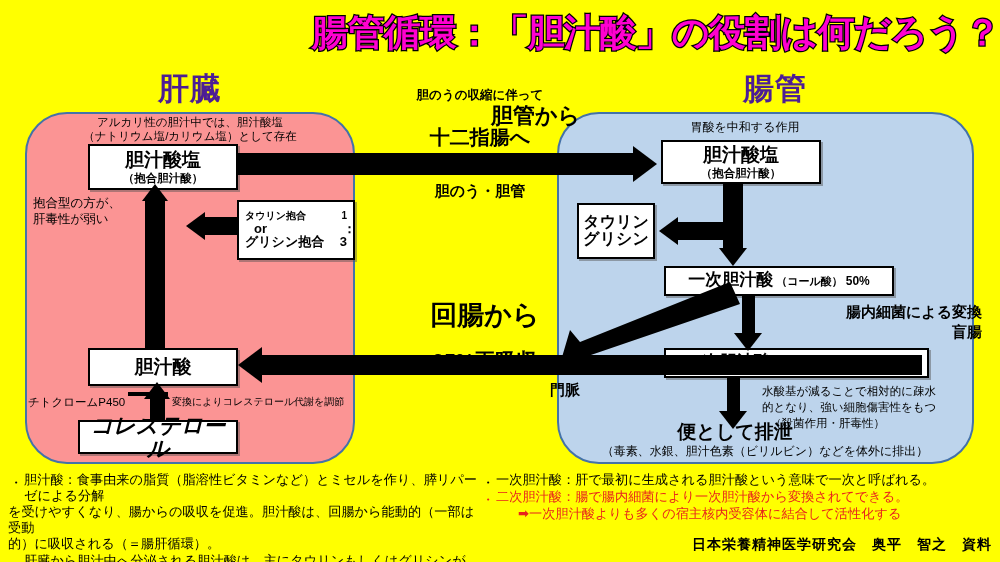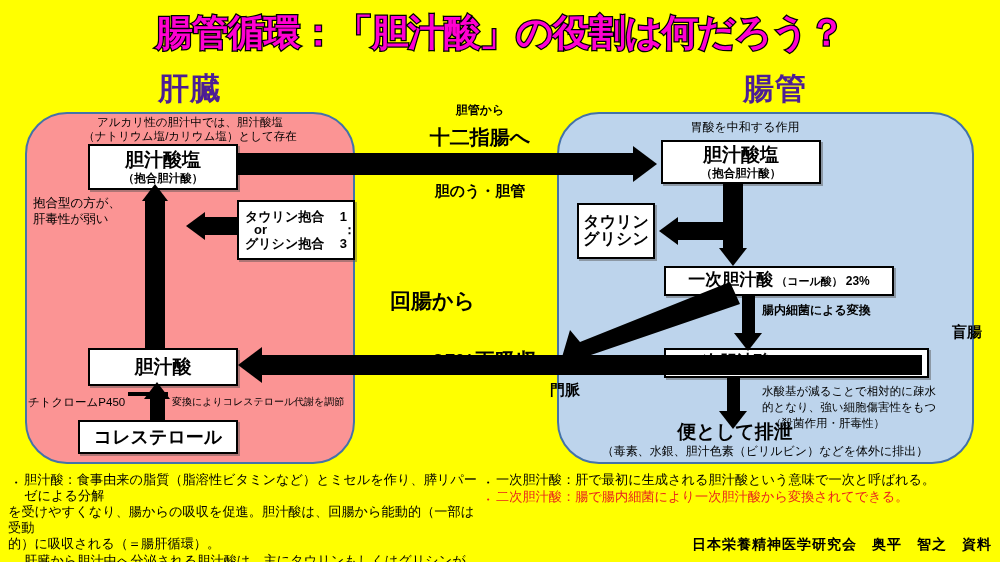--- a/index.html
+++ b/index.html
@@ -7,21 +7,21 @@
     width:1000px;height:562px;overflow:hidden;
     background:#FFFF00;
     font-family:"Liberation Sans","DejaVu Sans",sans-serif;
     position:relative;
   }
   #stage{position:absolute;left:0;top:0;width:1000px;height:562px;}
   .abs{position:absolute;box-sizing:border-box;}
 
   
   #title{
-    left:0;top:8px;width:1000px;text-align:center;
+    left:0;top:8px;width:1000px;text-align:right;
     font-size:37px;font-weight:bold;letter-spacing:-1px;
     color:#FF00D0;
     -webkit-text-stroke:2.5px #000;
     paint-order:stroke fill;
     white-space:nowrap;
   }
 
   
   .organ-head{
     font-size:31px;font-weight:bold;color:#4c1d95;text-align:center;
@@ -86,84 +86,85 @@
 <div id="stage">
 
   <div class="abs" id="title">腸管循環：「胆汁酸」の役割は何だろう？</div>
 
   <div class="abs organ-head" style="left:95px;top:68px;width:190px;">肝臓</div>
   <div class="abs organ-head" style="left:680px;top:68px;width:190px;">腸管</div>
 
   <div class="abs" id="liver-panel"></div>
   <div class="abs" id="gut-panel"></div>
 
-  <div class="abs cap cap-b" style="left:380px;top:103px;width:200px;text-align:center;font-size:12px;">胆管から</div>
+  <div class="abs cap cap-b" style="left:380px;top:88px;width:200px;text-align:center;font-size:12.5px;">胆のうの収縮に伴って</div>
+  <div class="abs cap cap-b" style="left:380px;top:103px;width:200px;text-align:right;font-size:22px;">胆管から</div>
   <div class="abs cap cap-b" style="left:380px;top:126px;width:200px;text-align:center;font-size:20px;">十二指腸へ</div>
   <div class="abs cap cap-b" style="left:380px;top:182px;width:200px;text-align:center;font-size:15px;">胆のう・胆管</div>
 
-  <div class="abs cap cap-b" style="left:390px;top:289px;width:190px;font-size:21px;">回腸から</div>
+  <div class="abs cap cap-b" style="left:390px;top:300px;width:190px;text-align:center;font-size:27px;">回腸から</div>
   <div class="abs cap cap-b" style="left:390px;top:325px;width:190px;text-align:center;font-size:21px;margin-top:24px;">95%再吸収</div>
   <div class="abs cap cap-b" style="left:390px;top:375px;width:190px;text-align:right;font-size:15px;margin-top:6px;">門脈</div>
 
   <div class="abs cap" style="left:40px;top:116px;width:300px;text-align:center;font-size:11.5px;">アルカリ性の胆汁中では、胆汁酸塩</div>
   <div class="abs cap" style="left:40px;top:130px;width:300px;text-align:center;font-size:11.5px;">（ナトリウム塩/カリウム塩）として存在</div>
 
   <div class="abs node" style="left:88px;top:144px;width:150px;height:46px;">
     <span class="ttl" style="font-size:19px;">胆汁酸塩</span>
     <span class="sub" style="font-size:11.5px;margin-top:2px;">（抱合胆汁酸）</span>
   </div>
 
   <div class="abs cap" style="left:33px;top:196px;width:110px;font-size:12.5px;">抱合型の方が、</div>
   <div class="abs cap" style="left:33px;top:212px;width:110px;font-size:12.5px;">肝毒性が弱い</div>
 
   <div class="abs node" style="left:237px;top:200px;width:118px;height:60px;justify-content:center;padding:2px 6px;">
-    <div style="display:flex;width:100%;justify-content:space-between;font-size:13px;font-weight:bold;gap:11px;">
+    <div style="display:flex;width:100%;justify-content:space-between;font-size:10px;font-weight:bold;gap:11px;">
       <span>タウリン抱合</span>
       <span>1</span>
     </div>
     <div style="display:flex;width:100%;justify-content:space-between;font-size:13px;font-weight:bold;padding-left:18px;">
       <span>or</span>
       <span>：</span>
     </div>
     <div style="display:flex;width:100%;justify-content:space-between;font-size:13px;font-weight:bold;">
       <span>グリシン抱合</span>
       <span>3</span>
     </div>
   </div>
 
   <div class="abs node" style="left:88px;top:348px;width:150px;height:38px;">
     <span class="ttl" style="font-size:19px;">胆汁酸</span>
   </div>
 
   <div class="abs node" style="left:78px;top:420px;width:160px;height:34px;">
-    <span class="ttl" style="font-size:18px;">コレステロール</span>
+    <span class="ttl" style="font-size:22px;font-style:italic;">コレステロール</span>
   </div>
 
   <div class="abs cap" style="left:28px;top:396px;width:110px;font-size:11.5px;">チトクロームP450</div>
   <div class="abs cap" style="left:172px;top:396px;width:230px;font-size:10px;">変換によりコレステロール代謝を調節</div>
 
   <div class="abs cap" style="left:600px;top:120px;width:290px;text-align:center;font-size:12px;">胃酸を中和する作用</div>
 
   <div class="abs node" style="left:661px;top:140px;width:160px;height:44px;">
     <span class="ttl" style="font-size:19px;">胆汁酸塩</span>
     <span class="sub" style="font-size:11.5px;margin-top:2px;">（抱合胆汁酸）</span>
   </div>
 
   <div class="abs node" style="left:577px;top:203px;width:78px;height:56px;">
     <span class="ttl" style="font-size:16px;">タウリン</span>
     <span class="ttl" style="font-size:16px;">グリシン</span>
   </div>
 
   <div class="abs node-inline" style="left:664px;top:266px;width:230px;height:30px;">
     <span style="font-size:17px;font-weight:bold;">一次胆汁酸</span>
     <span style="font-size:11px;font-weight:bold;">（コール酸）</span>
-    <span style="font-size:12px;font-weight:bold;">23%</span>
-  </div>
-
-  <div class="abs cap cap-b" style="left:762px;top:303px;width:220px;font-size:12px;">腸内細菌による変換</div>
+    <span style="font-size:12px;font-weight:bold;">50%</span>
+  </div>
+
+  <div class="abs cap cap-b" style="left:762px;top:303px;width:220px;font-size:15px;text-align:right;">腸内細菌による変換</div>
   <div class="abs cap cap-b" style="left:762px;top:323px;width:220px;font-size:15px;text-align:right;">盲腸</div>
 
   <div class="abs node-inline" style="left:664px;top:348px;width:265px;height:30px;">
     <span style="font-size:17px;font-weight:bold;">二次胆汁酸</span>
     <span style="font-size:10.5px;font-weight:bold;">（デオキシコール酸）</span>
     <span style="font-size:12px;font-weight:bold;">15%</span>
   </div>
 
   <div class="abs cap" style="left:762px;top:385px;width:220px;font-size:11.5px;">水酸基が減ることで相対的に疎水</div>
   <div class="abs cap" style="left:762px;top:401px;width:220px;font-size:11.5px;">的となり、強い細胞傷害性をもつ</div>
@@ -230,19 +231,22 @@
     <div class="col-r">
       <div class="bul">
         <span class="dot">・</span>
         <span class="btxt" style="color:#000;">一次胆汁酸：肝で最初に生成される胆汁酸という意味で一次と呼ばれる。</span>
       </div>
       <div class="bul">
         <span class="dot red">・</span>
         <span class="btxt red">二次胆汁酸：腸で腸内細菌により一次胆汁酸から変換されてできる。</span>
       </div>
       <div style="margin-left:38px;">
+        <div style="line-height:1.22;">
+          <span class="arrowglyph">➡</span><span class="red">一次胆汁酸よりも多くの宿主核内受容体に結合して活性化する</span>
+        </div>
       </div>
     </div>
 
     <div class="credit">日本栄養精神医学研究会　奥平　智之　資料</div>
   </div>
 
 </div>
 
 </body></html>

